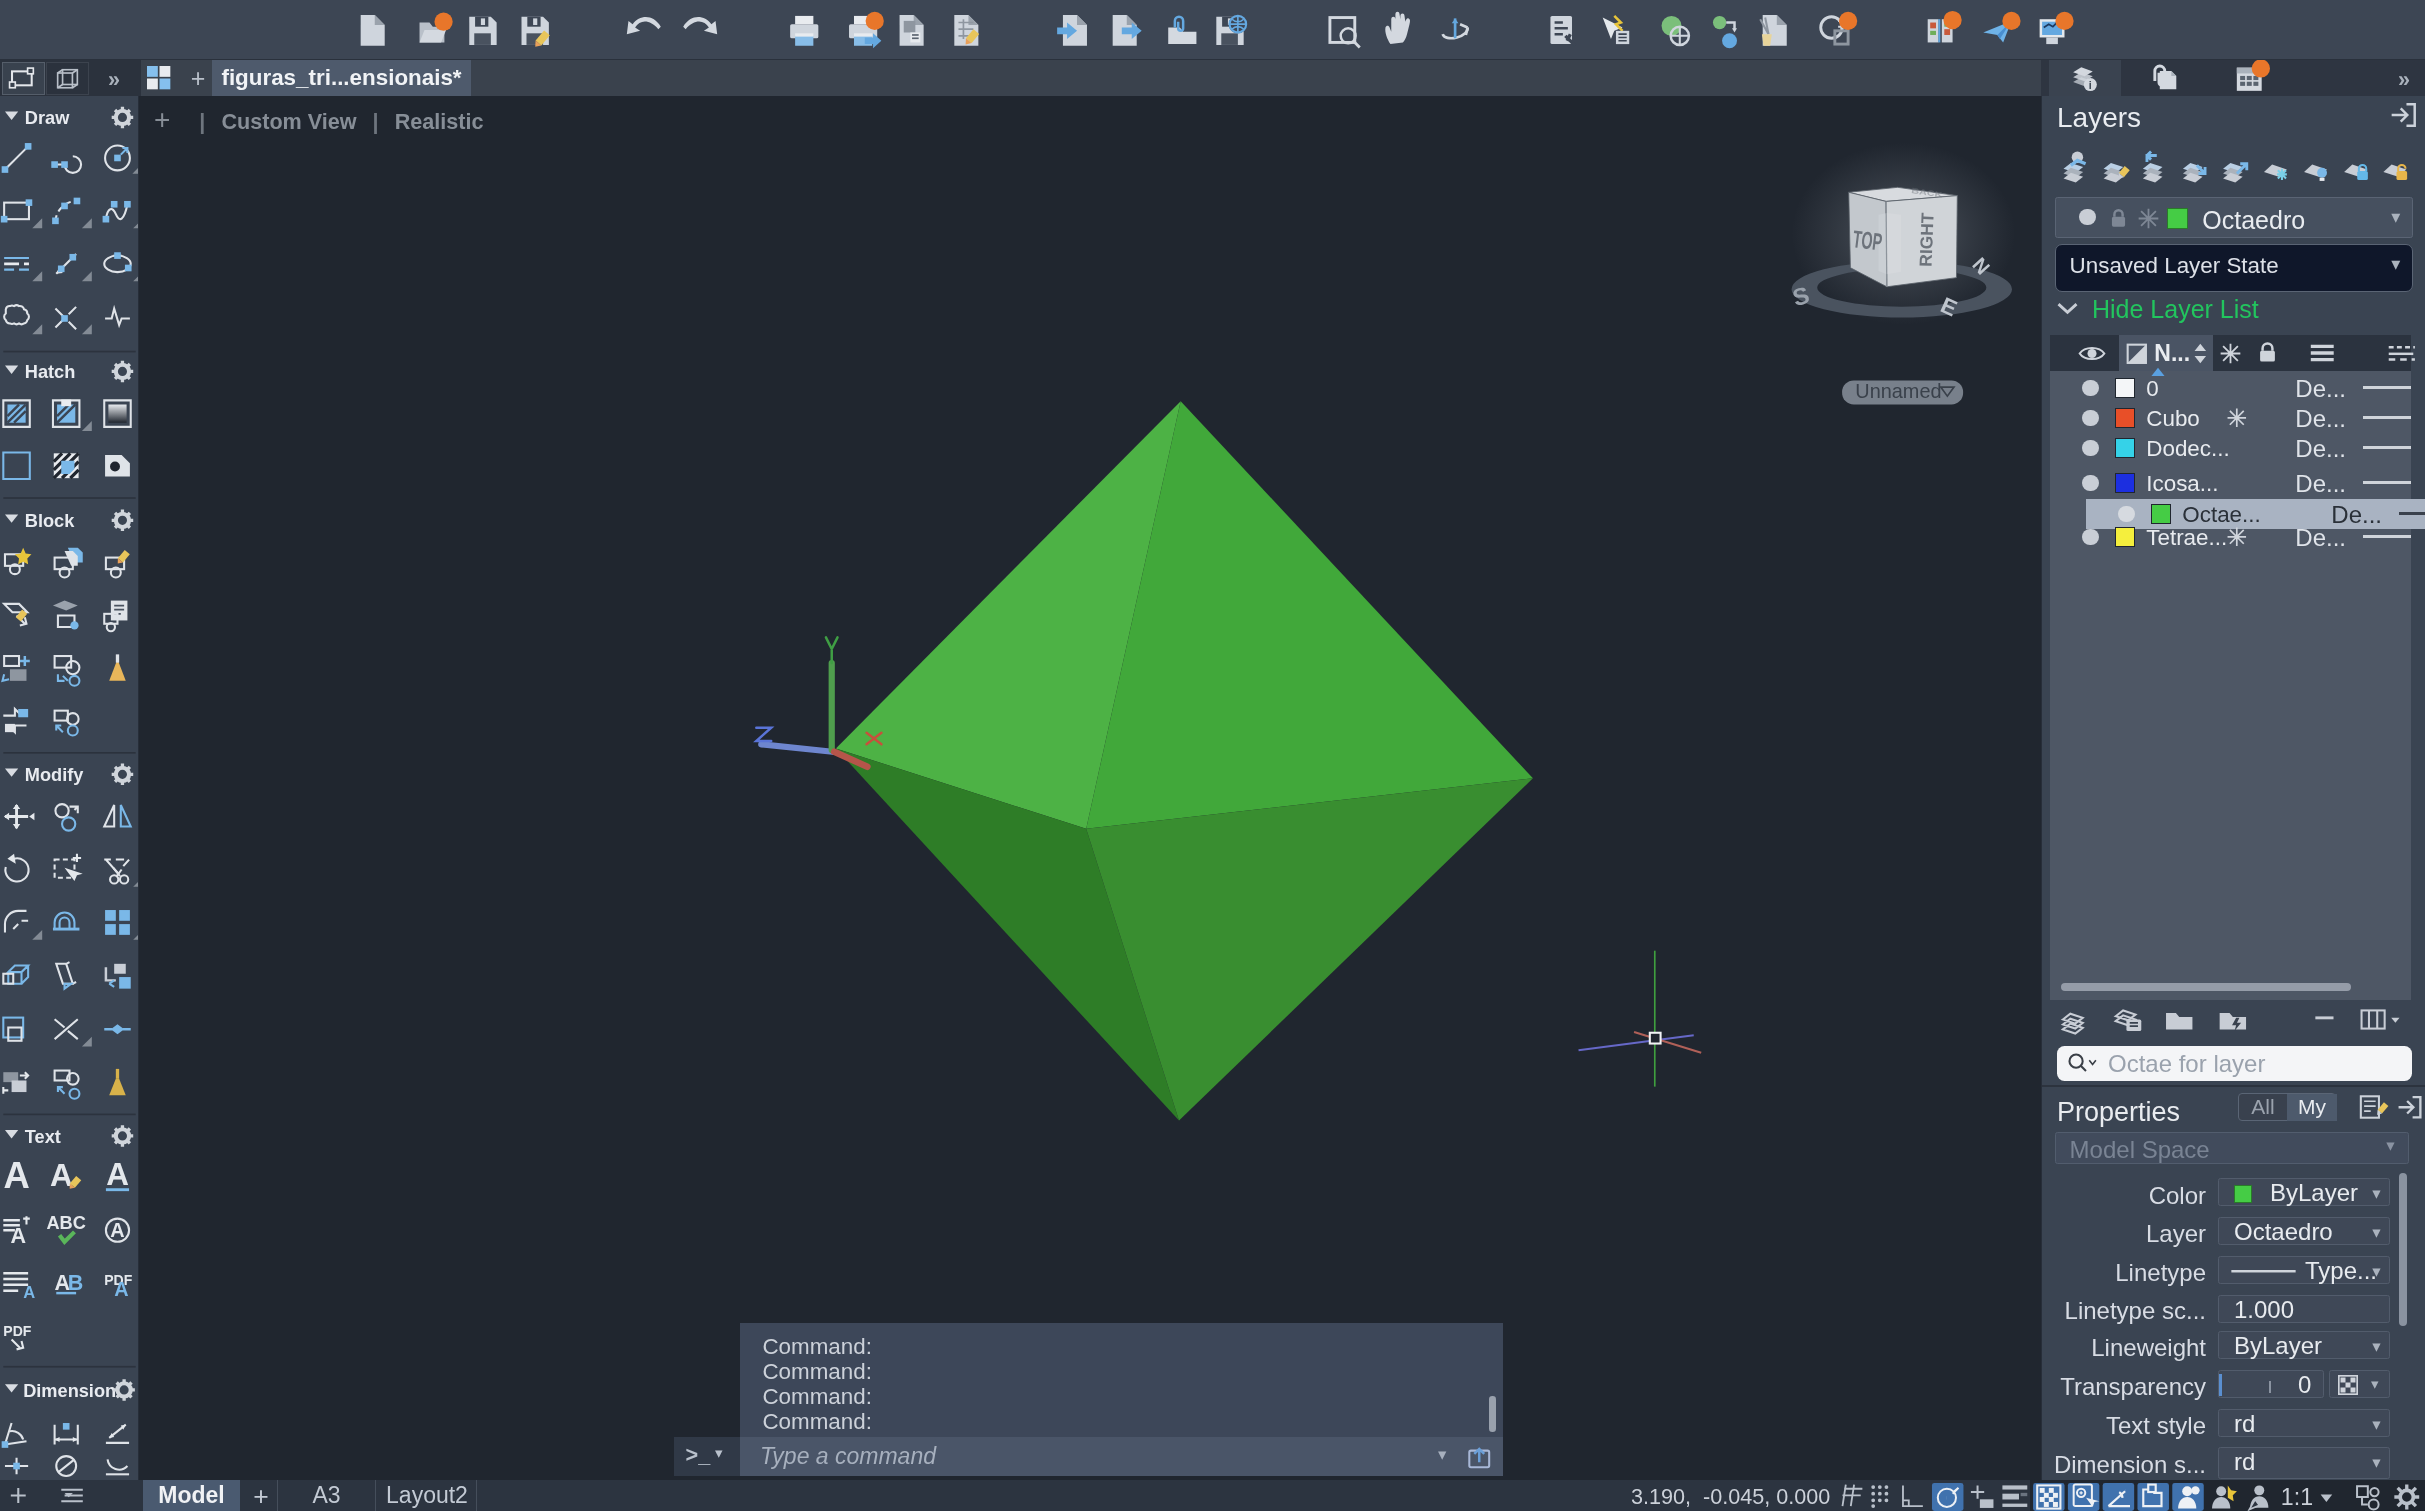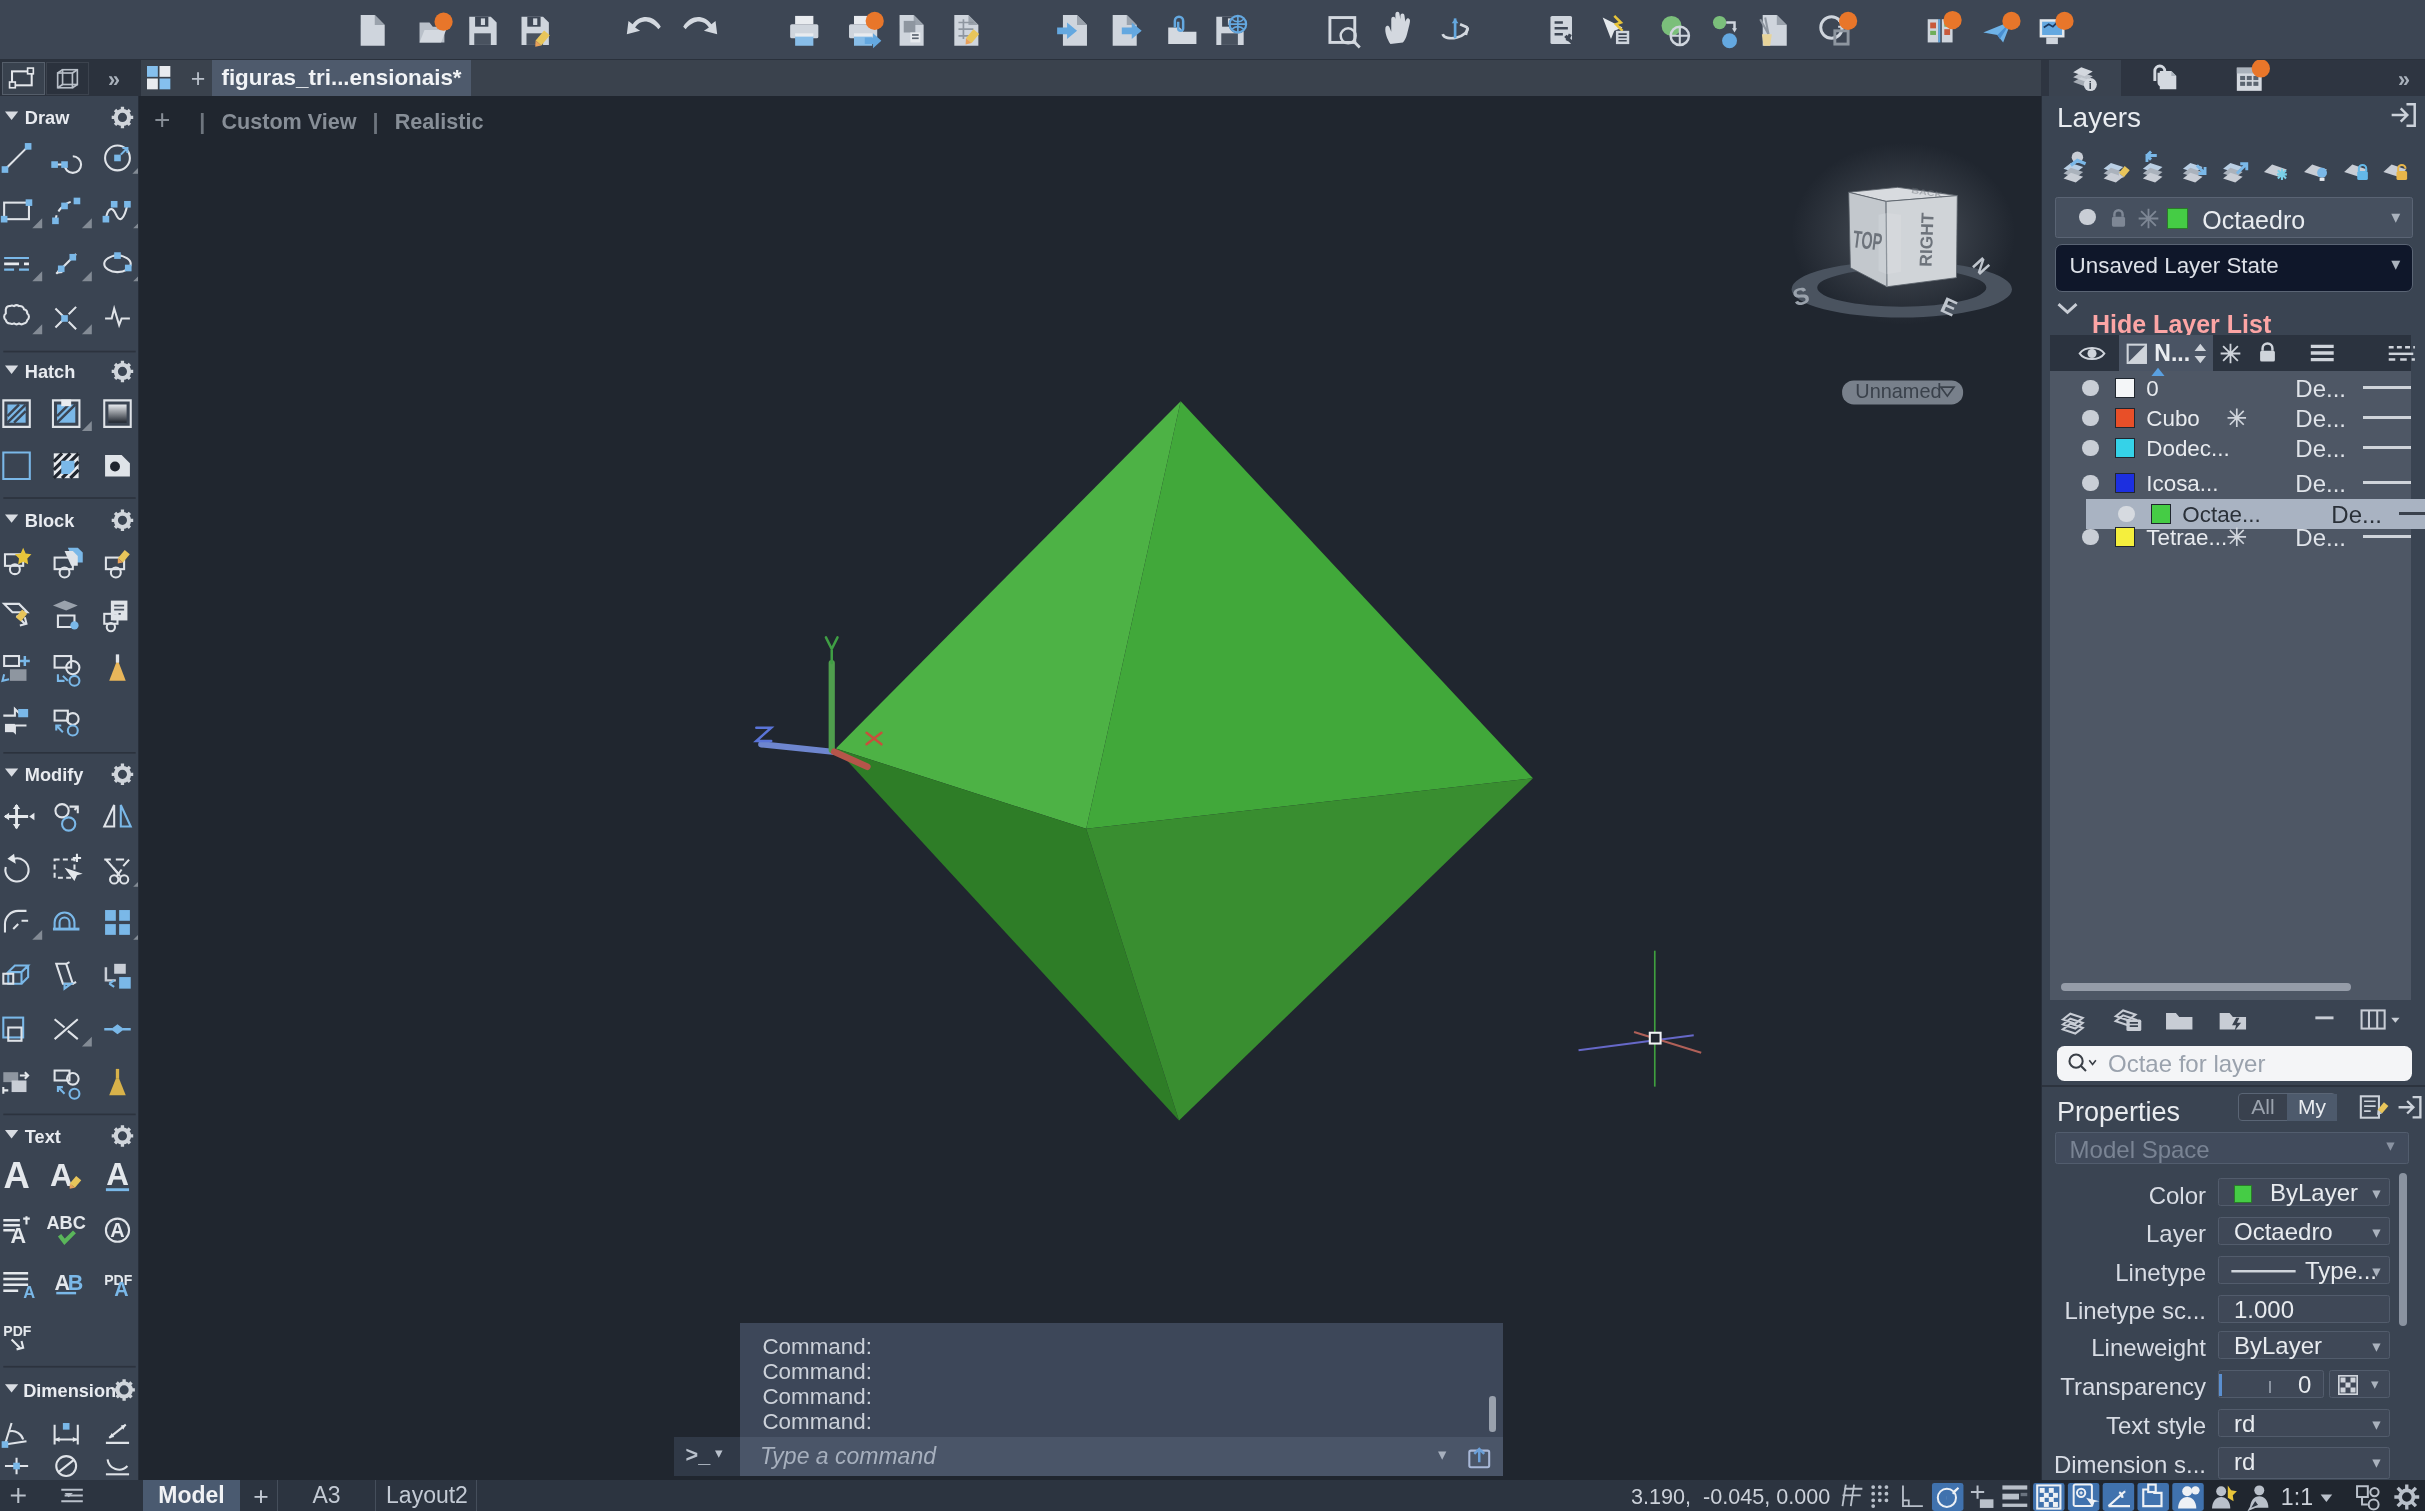--- a/index.html
+++ b/index.html
@@ -797,21 +797,21 @@
 
   <div class="abs" style="left:13.3px;top:148px;width:358px;height:48px;background:#0f172a;border:0.8px solid #5a6474;border-radius:7px;">
     <span class="abs" style="left:13.3px;top:8.3px;font-size:22.4px;color:#dde1e8;">Unsaved Layer State</span>
     <span class="abs" style="left:335px;top:8.3px;font-size:18px;color:#aab2bd;">▾</span>
   </div>
 
   <div class="abs" style="left:0;top:199px;width:385px;height:30px;">
     <svg class="abs" style="left:13.3px;top:5px;" width="25" height="18" viewBox="0 0 30 22">
         <path d="M4,5 l11,10 l11,-10" fill="none" stroke="#c8cdd5" stroke-width="3.5"></path>
       </svg>
-    <span class="abs" style="left:50px;top:15px;font-size:25px;color:#fca5a5;font-weight:bold;">Hide Layer List</span>
+    <span class="abs" style="left:50px;top:0;font-size:25px;color:#22c55e;">Hide Layer List</span>
   </div>
 
   <div class="abs" style="left:8.3px;top:239px;width:361px;height:665px;background:#4e5765;">
     <div class="abs" style="left:0;top:0;width:361px;height:36px;background:#2b333f;">
       <svg class="abs" style="left:28px;top:6.6px;" width="28" height="23" viewBox="0 0 34 28">
           <path d="M2,14 C8,5 26,5 32,14 C26,23 8,23 2,14 z" fill="none" stroke="#cfd4db" stroke-width="2.5"></path>
           <circle cx="17" cy="14" r="5.5" fill="#cfd4db"></circle>
         </svg>
       <div class="abs" style="left:69px;top:0;width:94px;height:36px;background:#4a5464;">
         <svg class="abs" style="left:6.6px;top:7.5px;" width="21.6" height="21.6" viewBox="0 0 26 26">

